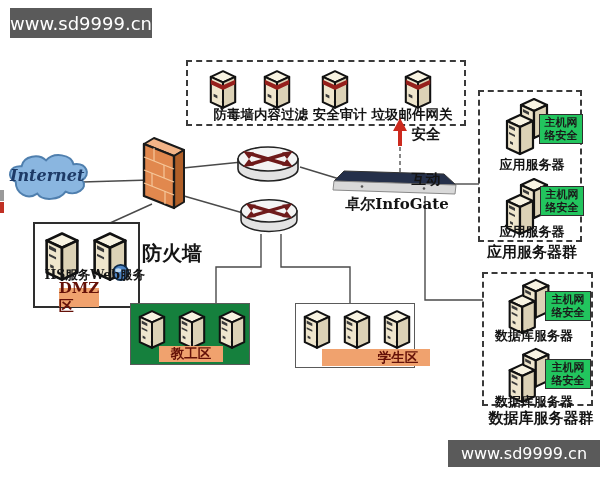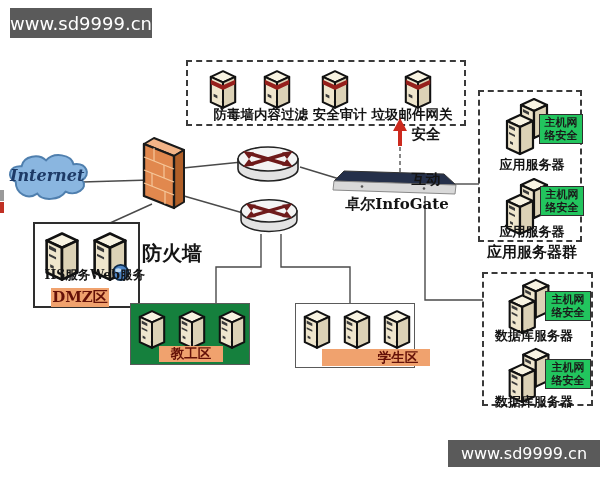--- a/index.html
+++ b/index.html
@@ -161,21 +161,21 @@
   </div>
 
   <div class="abs node solidbox" style="left:33px;top:222px;width:107px;height:86px;background:#fff;">
     <svg class="abs" style="left:8px;top:6px;" width="38" height="52" viewBox="0 0 32 44">
         <use href="#tower-plain"></use>
       </svg>
     <svg class="abs" style="left:56px;top:6px;" width="38" height="52" viewBox="0 0 32 44">
         <use href="#tower-globe"></use>
       </svg>
     <div class="abs lbl" style="left:-4px;top:44px;width:114px;font-size:12.5px;text-align:right;">IIS服务Web服务</div>
-    <div class="abs badge" style="left:16px;top:64px;width:58px;height:19px;font-size:15px;">DMZ区</div>
+    <div class="abs badge" style="left:24px;top:64px;width:40px;height:19px;font-size:15px;">DMZ区</div>
   </div>
 
   <div class="abs node thinbox" style="left:130px;top:303px;width:120px;height:62px;background:#15803d;">
     <svg class="abs" style="left:6px;top:4px;" width="30" height="42" viewBox="0 0 32 44">
         <use href="#tower-plain"></use>
       </svg>
     <svg class="abs" style="left:46px;top:4px;" width="30" height="42" viewBox="0 0 32 44">
         <use href="#tower-plain"></use>
       </svg>
     <svg class="abs" style="left:86px;top:4px;" width="30" height="42" viewBox="0 0 32 44">
@@ -232,14 +232,15 @@
     <svg class="abs" style="left:22px;top:72px;" width="48" height="60" viewBox="0 0 48 62">
       <use href="#tower-plain" x="14" y="0" width="32" height="44"></use>
       <use href="#tower-plain" x="0" y="16" width="32" height="44"></use>
     </svg>
     <div class="abs secbox" style="left:61px;top:85px;width:46px;height:30px;">
       <span>主机网</span>
       <span>络安全</span>
     </div>
     <div class="abs lbl" style="left:0;top:121px;width:100px;font-size:13px;">数据库服务器</div>
   </div>
+  <div class="abs node lbl" style="left:484px;top:410px;width:114px;font-size:15px;">数据库服务器群</div>
 
 </div>
 
 </body></html>

